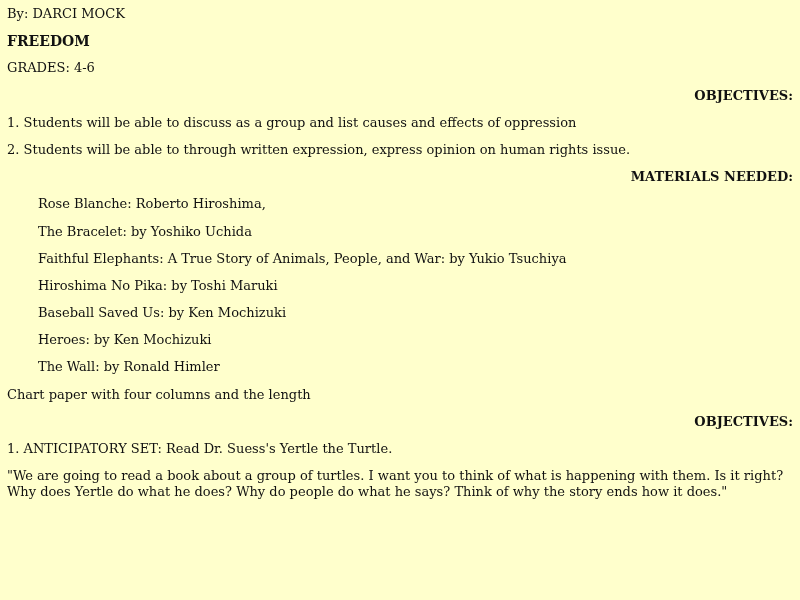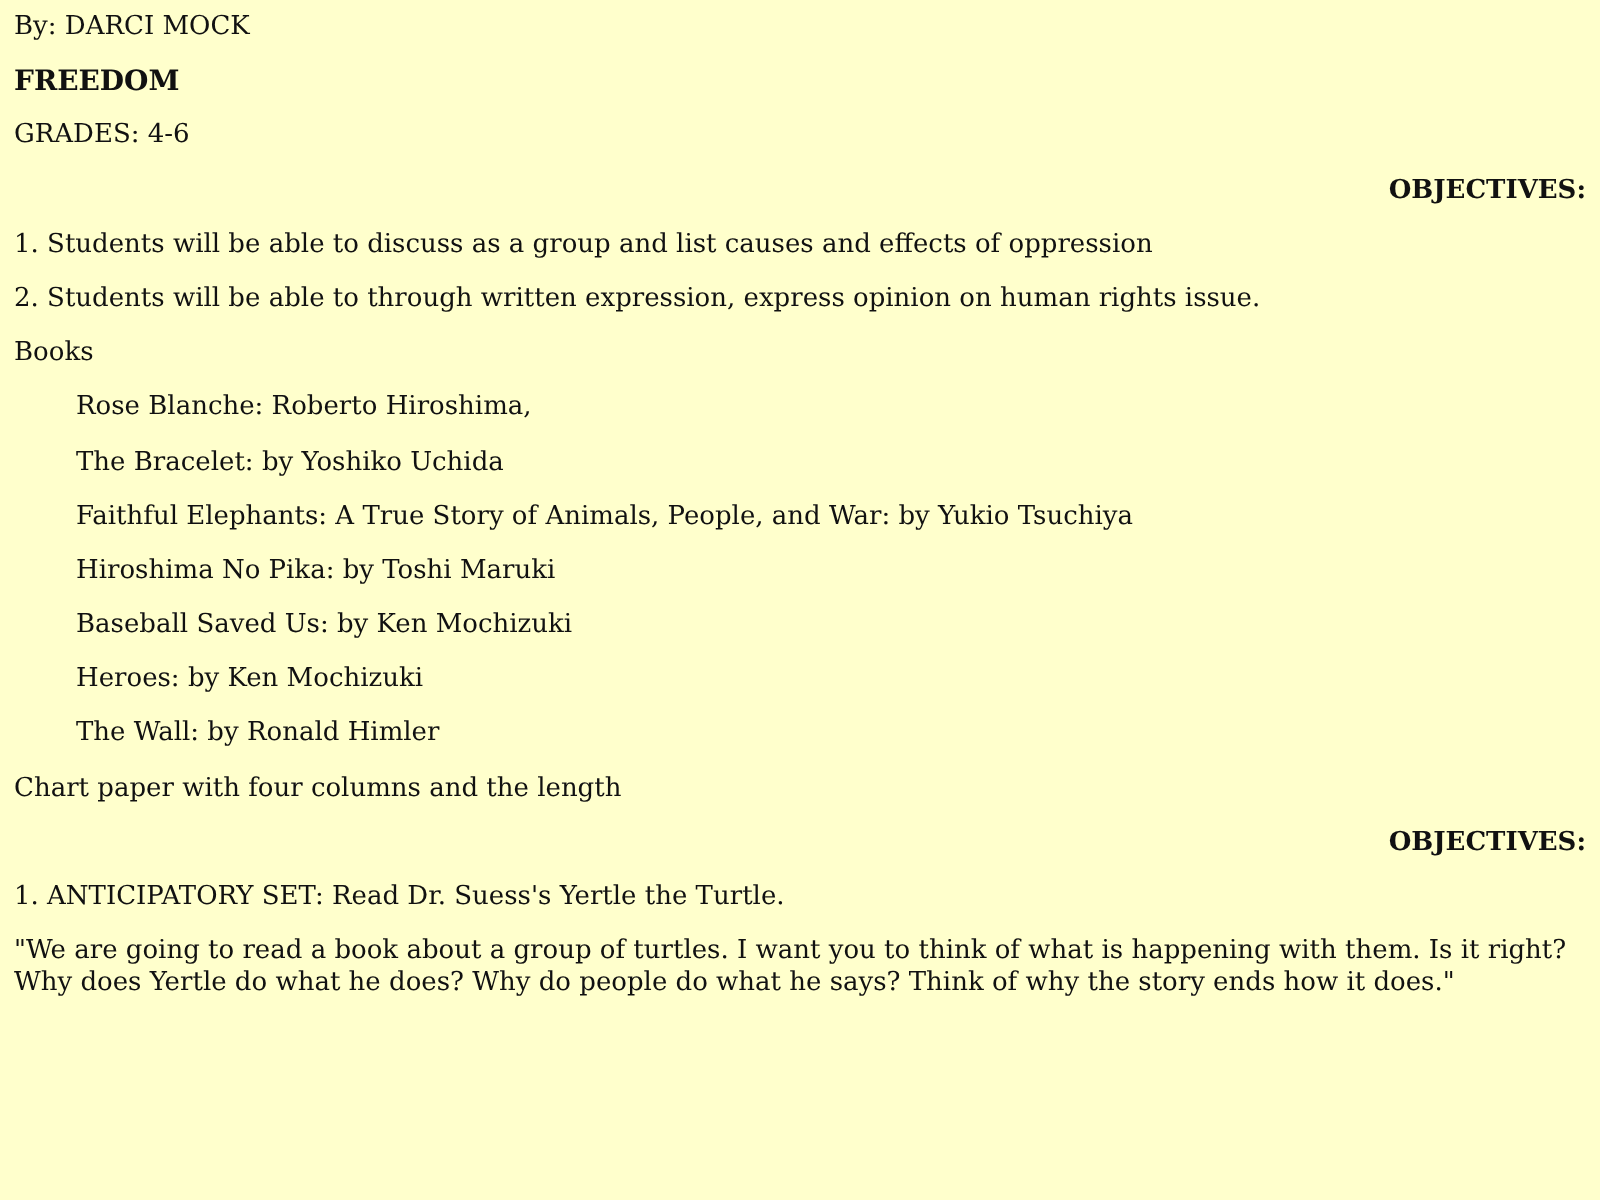--- a/index.html
+++ b/index.html
@@ -18,21 +18,21 @@
 </head>
 <body>
 
 <div class="page">
   <p class="line">By: DARCI MOCK</p>
   <p class="line title">FREEDOM</p>
   <p class="line">GRADES: 4-6</p>
   <p class="line bold">OBJECTIVES:</p>
   <p class="line">1. Students will be able to discuss as a group and list causes and effects of oppression</p>
   <p class="line">2. Students will be able to through written expression, express opinion on human rights issue.</p>
-  <p class="line">Books</p>
+  <p class="line bold">MATERIALS NEEDED:</p>
   <p class="line indent">Rose Blanche: Roberto Hiroshima,</p>
   <p class="line indent">The Bracelet: by Yoshiko Uchida</p>
   <p class="line indent">Faithful Elephants: A True Story of Animals, People, and War: by Yukio Tsuchiya</p>
   <p class="line indent">Hiroshima No Pika: by Toshi Maruki</p>
   <p class="line indent">Baseball Saved Us: by Ken Mochizuki</p>
   <p class="line indent">Heroes: by Ken Mochizuki</p>
   <p class="line indent">The Wall: by Ronald Himler</p>
   <p class="line">Chart paper with four columns and the length</p>
   <p class="line bold">OBJECTIVES:</p>
   <p class="line">1. ANTICIPATORY SET: Read Dr. Suess's Yertle the Turtle.</p>

